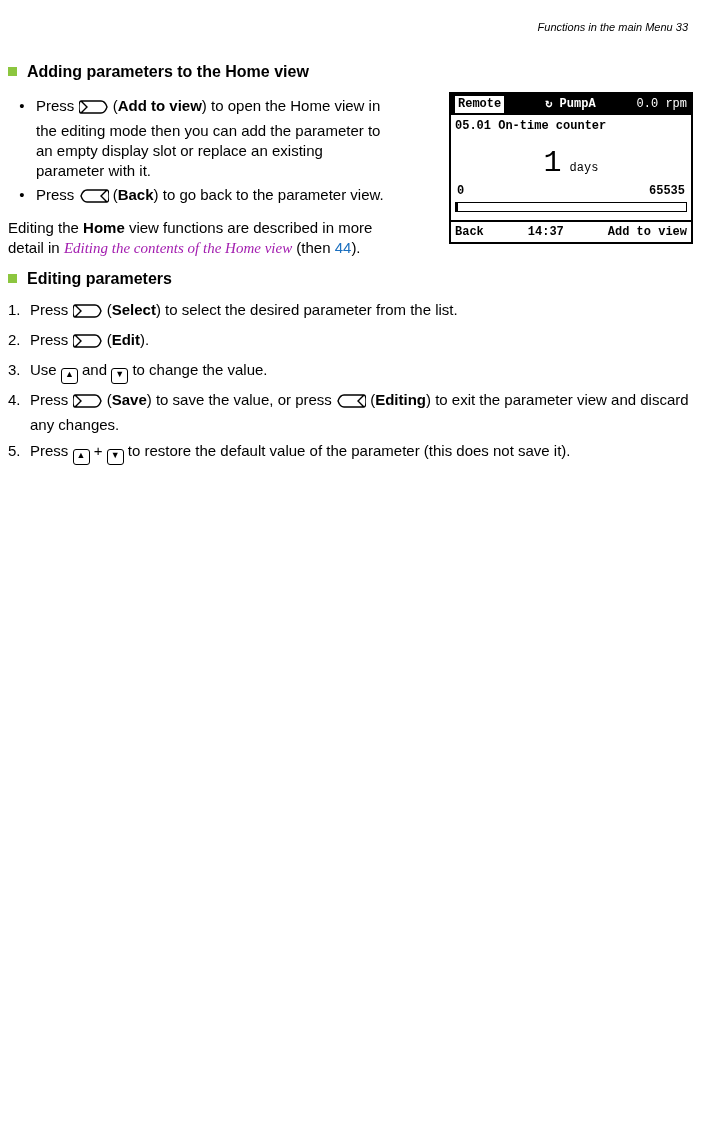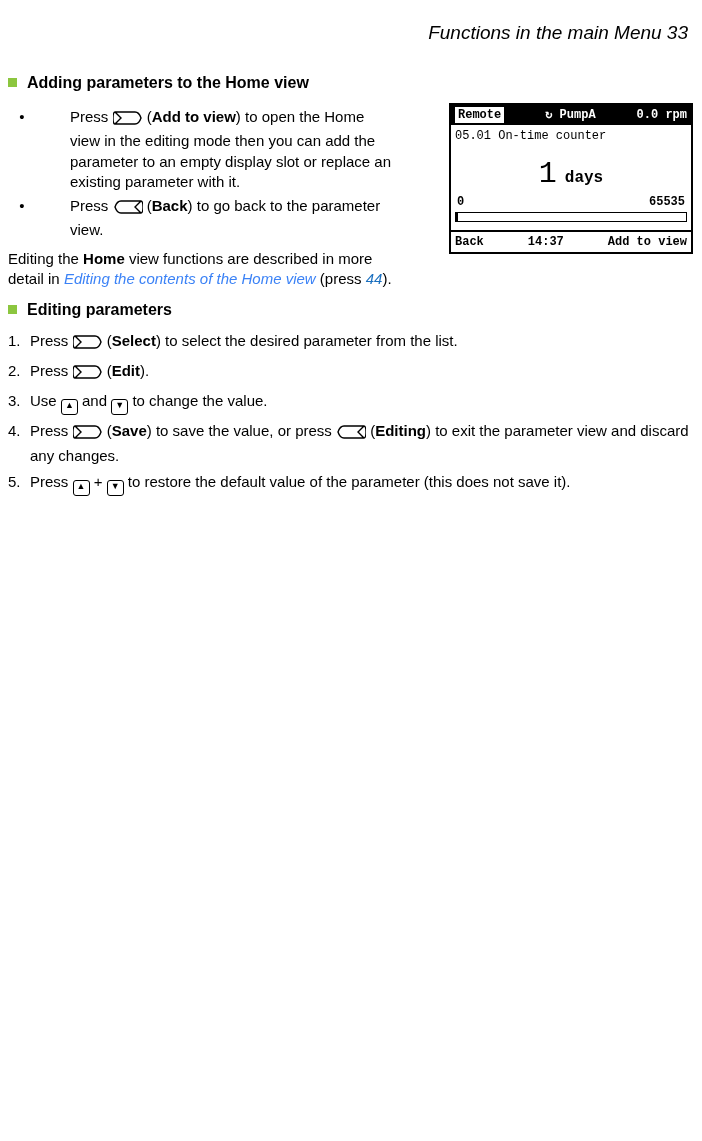--- a/index.html
+++ b/index.html
@@ -10,21 +10,21 @@
     padding: 0;
     width: 702px;
     line-height: 1.35;
   }
   .page {
     padding: 20px 8px 20px 8px;
   }
   .running-header {
     font-style: italic;
     text-align: right;
-    font-size: 19px;
+    font-size: 11px;
     margin-bottom: 26px;
     padding-right: 6px;
   }
   .section-heading {
     font-weight: bold;
     font-size: 16px;
     margin-bottom: 10px;
   }
   .green-bullet {
     display: inline-block;
@@ -48,44 +48,43 @@
     align-items: flex-start;
     margin-bottom: 4px;
   }
   .bullet-dot {
     width: 28px;
     flex: 0 0 28px;
     text-align: center;
   }
   .bullet-content {
     flex: 1;
-    margin-left: 34px;
   }
   .numbered-list {
     margin: 6px 0 10px 0;
   }
   .num-item {
     display: flex;
     align-items: flex-start;
     margin-bottom: 6px;
   }
   .num {
     width: 22px;
     flex: 0 0 22px;
   }
   .num-content {
     flex: 1;
   }
   .link {
-    color: #3b82f6;
+    color: #a21caf;
     font-style: italic;
+    font-family: Liberation Serif, serif;
   }
   .pagelink {
     color: #1A6FBF;
-    font-style: italic;
   }
   .two-col {
     display: flex;
     align-items: flex-start;
     gap: 10px;
   }
   .left-col { flex: 1; }
   .right-col { flex: 0 0 245px; padding-left: 44px; }
 
   
@@ -108,34 +107,34 @@
     color: #000;
     padding: 0 3px;
     font-weight: bold;
   }
   .lcd-top-mid {
     flex: 1;
     text-align: center;
     font-weight: bold;
     font-family: Liberation Mono, monospace;
   }
-  .lcd-top-right { font-weight: bold; }
+  .lcd-top-right { font-weight: normal; }
   .lcd-main {
     padding: 2px 4px 4px 4px;
   }
   .lcd-title {
-    font-weight: normal;
+    font-weight: bold;
     padding: 1px 0;
   }
   .lcd-value {
     text-align: center;
     font-size: 30px;
     padding: 8px 0 0 0;
   }
-  .lcd-unit { font-size: 16px; font-weight: bold; margin-left: 8px; }
+  .lcd-unit { font-size: 12px; font-weight: normal; margin-left: 8px; }
   .lcd-range {
     display: flex;
     justify-content: space-between;
     font-weight: bold;
     padding: 0 2px;
   }
   .lcd-bar {
     border: 1px solid #000;
     height: 8px;
     margin: 2px 0 4px 0;
@@ -210,21 +209,21 @@
           <div class="bullet-dot">•</div>
           <div class="bullet-content">
             <span>Press </span><span class="softkey-left"><svg width="30" height="16" viewBox="0 0 30 16">
                   <path d="M28 2 H8 Q4 2 2 8 Q4 14 8 14 H28 Q30 14 30 8 Q30 2 28 2 Z M28 2 L22 8 L28 14" fill="none" stroke="#000" stroke-width="1.4"></path>
                 </svg></span><span> (</span><b>Back</b><span>) to go back to the parameter view.</span>
           </div>
         </div>
       </div>
 
       <p class="body-text" style="margin-top:8px;">
-        <span>Editing the </span><b>Home</b><span> view functions are described in more detail in </span><span class="link">Editing the contents of the Home view</span><span> (press </span><span class="pagelink">44</span><span>).</span>
+        <span>Editing the </span><b>Home</b><span> view functions are described in more detail in </span><span class="link">Editing the contents of the Home view</span><span> (then </span><span class="pagelink">44</span><span>).</span>
       </p>
     </div>
 
     <div class="right-col">
       <div class="lcd">
         <div class="lcd-top">
           <span class="lcd-top-left">Remote</span>
           <span class="lcd-top-mid"><span class="rotate-icon">↻</span> <span>PumpA</span></span>
           <span class="lcd-top-right">0.0 rpm</span>
         </div>

